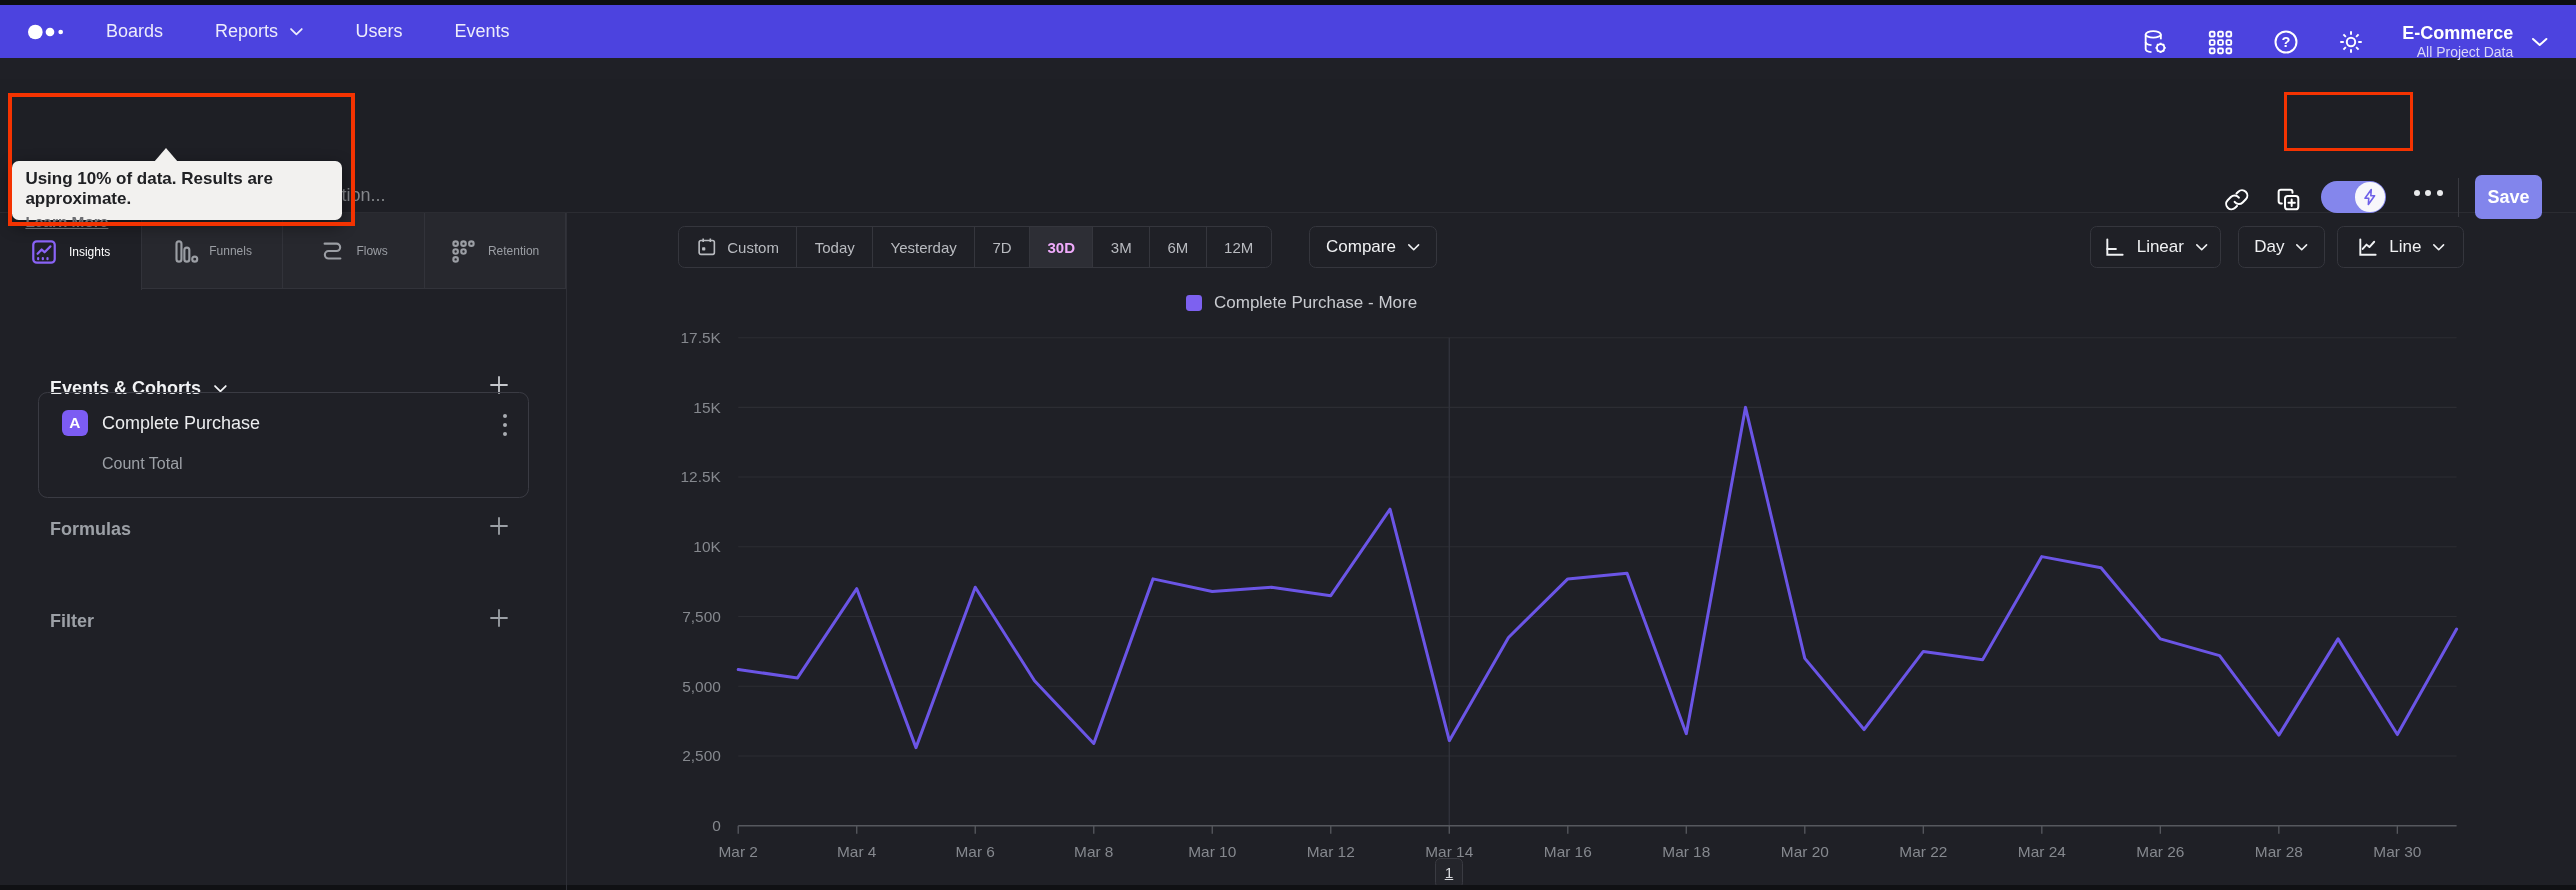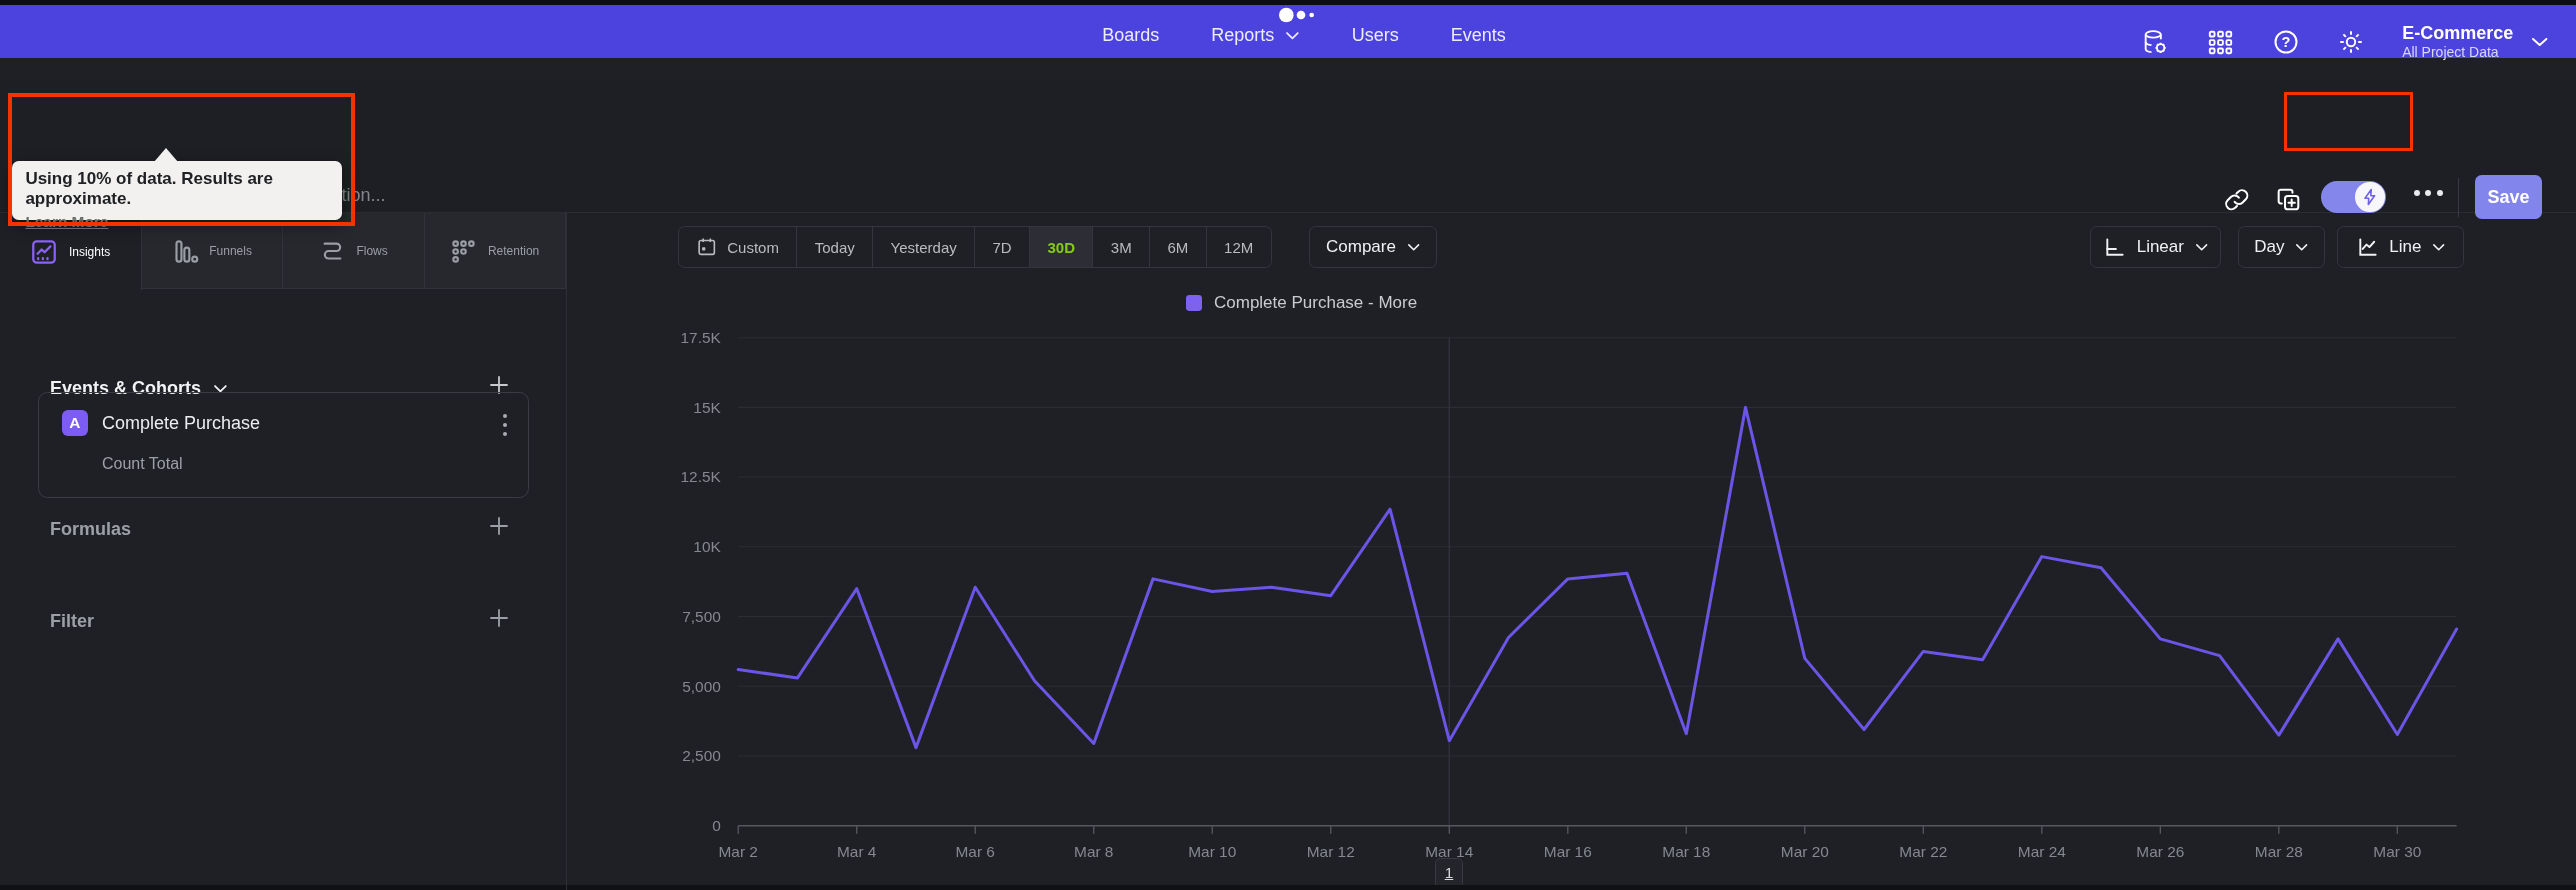--- a/index.html
+++ b/index.html
@@ -4,33 +4,33 @@
 <style>
   * { margin:0; padding:0; box-sizing:border-box; }
   html,body { width:2576px; height:890px; overflow:hidden; background:#131418;
               font-family:"Liberation Sans", sans-serif; }
   .stage { position:absolute; inset:0; width:2576px; height:890px; background:#1F2026; }
 
   
   .top-strip { position:absolute; left:0; top:0; width:2576px; height:5.4px; background:#0D0E12; }
   .bottom-strip { position:absolute; left:0; bottom:0; width:2576px; height:4.7px; background:#101114; }
   .nav { position:absolute; left:0; top:5.4px; width:2576px; height:53px; background:#4C43DF;
-         display:flex; align-items:center;flex-direction:column; }
+         display:flex; align-items:center; }
   .nav-logo { display:flex; align-items:center; gap:6px; margin-left:27px; width:47px; }
   .nav-items { display:flex; align-items:center; gap:52px; margin-left:32px; }
   .nav-item { color:#EDECFB; font-size:18px; font-weight:500; display:flex; align-items:center; gap:10.7px; cursor:pointer; }
   .nav-search { position:absolute; left:973px; top:11.4px; width:618px; height:51px; background:#453CC9;
                 border-radius:8px; display:flex; align-items:center; padding:0 16px; }
   .nav-search input { background:transparent; border:none; outline:none; color:#E6E4FA; font-size:17.4px;
                       margin-left:12px; width:537px; font-family:"Liberation Sans", sans-serif; }
   .nav-search input::placeholder { color:#A49FE3; }
   .nav-right { position:absolute; right:28px; top:0; height:74px; display:flex; align-items:center; gap:36px; }
   .nav-icon-btn { width:29.5px; height:29.5px; display:flex; align-items:center; justify-content:center; cursor:pointer; }
   .project-switcher { display:flex; align-items:center; gap:17.4px; cursor:pointer; }
-  .project-text { text-align:left; }
+  .project-text { text-align:right; }
   .project-name { color:#FFFFFF; font-size:18px; font-weight:700; line-height:21.5px; }
   .project-scope { color:#D9D7F6; font-size:14px; line-height:17.4px; }
 
   
   .report-header { position:absolute; left:0; top:79px; width:2576px; height:134px; background:#1E1F25;
                    border-bottom:1.3px solid #2B2C32; }
   .report-title { position:absolute; left:50px; top:103px; color:#FFFFFF; font-size:23px; font-weight:600; }
   .sampled-badge { position:absolute; left:131px; top:102px; background:#262339; color:#8181F2;
                    font-size:17.4px; padding:5.4px 12px; border-radius:6px; }
   .add-desc { position:absolute; left:232px; top:106px; color:#85878C; font-size:18px; }
@@ -83,21 +83,21 @@
   .event-kebab i { width:4px; height:4px; border-radius:50%; background:#A9ACB2; }
   .event-metric { position:absolute; left:63px; top:62px; color:#9CA0A6; font-size:16px; }
   .row-formulas { top:204px; } .row-filter { top:296px; } .row-breakdown { top:388px; }
 
   
   .segmented { position:absolute; left:678px; top:226px; height:42px; display:flex;
                border:1.3px solid #35363D; border-radius:6.7px; overflow:hidden; background:#1F2026; }
   .seg-cell { display:flex; align-items:center; justify-content:flex-start; gap:9.4px; padding:0 17.4px;
               color:#B9BBC0; font-size:15px; border-right:1.3px solid #35363D; cursor:pointer; white-space:nowrap; }
   .seg-cell:last-child { border-right:none; }
-  .seg-cell.active { background:#2D2E35; color:#84cc16; font-weight:600; }
+  .seg-cell.active { background:#2D2E35; color:#f0abfc; font-weight:600; }
   .ctl-btn { position:absolute; top:226px; height:42px; border:1.3px solid #35363D; border-radius:6.7px;
              background:#1F2026; display:flex; align-items:center; justify-content:center; gap:10.7px;
              color:#F0F1F3; font-size:17px; font-weight:500; cursor:pointer; }
   .btn-compare { left:1309px; width:128px; }
   .btn-linear { left:2090px; width:131px; }
   .btn-day { left:2238px; width:87px; }
   .btn-line { left:2337px; width:127px; }
 
   
   .legend { position:absolute; left:1186px; top:293px; display:flex; align-items:center; gap:12px; cursor:pointer; }

